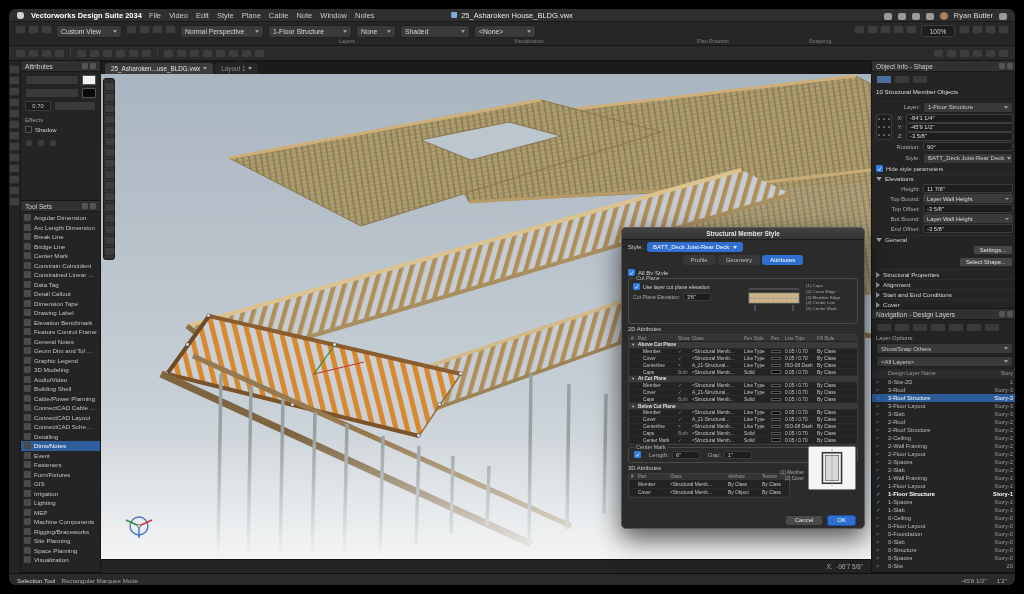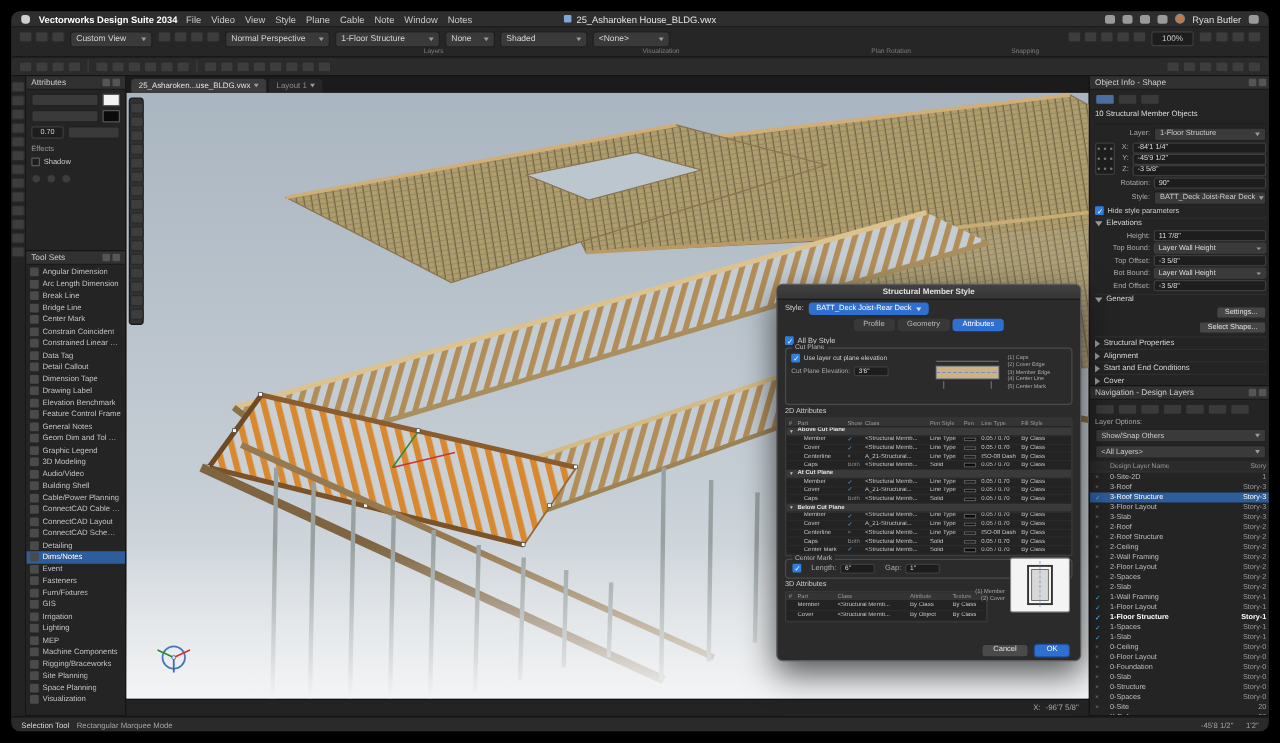--- a/index.html
+++ b/index.html
@@ -10,21 +10,21 @@
 
   
   .menubar{height:13px;background:#2e2e2e;display:flex;align-items:center;gap:7px;padding:0 8px;
     font-size:7.5px;color:#ddd;position:relative;border-bottom:1px solid #1a1a1a}
   .apple{width:7px;height:7px;background:#cfcfcf;border-radius:2px 3px 3px 3px;flex:none}
   .appname{font-weight:bold;color:#fff;white-space:nowrap}
   .menus{display:flex;gap:8px;color:#c9c9c9}
   .menus span{white-space:nowrap;cursor:default}
   .mb-title{position:absolute;left:50%;transform:translateX(-50%);color:#e6e6e6;white-space:nowrap;display:flex;gap:4px;align-items:center}
   .mb-title .docico{width:6px;height:6px;background:#7fa8d9;border-radius:1px}
-  .mb-right{margin-left:auto;display:flex;align-items:center;gap:6px}
+  .mb-right{margin-left:auto;display:flex;align-items:flex-end;gap:6px}
   .mbic{width:8px;height:7px;background:#9a9a9a;border-radius:2px}
   .avatar{width:8px;height:8px;border-radius:50%;background:#c07a4a;border:1px solid #888}
 
   
   .toolbar1{height:24px;background:#262626;border-bottom:1px solid #161616;position:relative;
     display:flex;align-items:flex-start;gap:4px;padding:3px 6px 0 6px}
   .toolbar2{height:15px;background:#2b2b2b;border-bottom:1px solid #141414;display:flex;align-items:center;gap:3px;padding:0 6px}
   .ic{width:11px;height:9px;background:#3d3d3d;border-radius:2px;flex:none;border:1px solid #2a2a2a}
   .icgroup{display:flex;gap:2px;align-items:center}
   .vsep{width:1px;height:10px;background:#3e3e3e;margin:0 2px}
@@ -192,21 +192,21 @@
 
 <div class="window">
 
   <div class="menubar">
     <span class="apple"></span>
     <span class="appname">Vectorworks Design Suite 2034</span>
     <div class="menus">
 
     <span>File</span>
         <span>Video</span>
-        <span>View</span>
+        <span>Edit</span>
         <span>Style</span>
         <span>Plane</span>
         <span>Cable</span>
         <span>Note</span>
         <span>Window</span>
         <span>Notes</span>
       </div>
     <div class="mb-title">
       <span class="docico"></span>
       <span>25_Asharoken House_BLDG.vwx</span>

